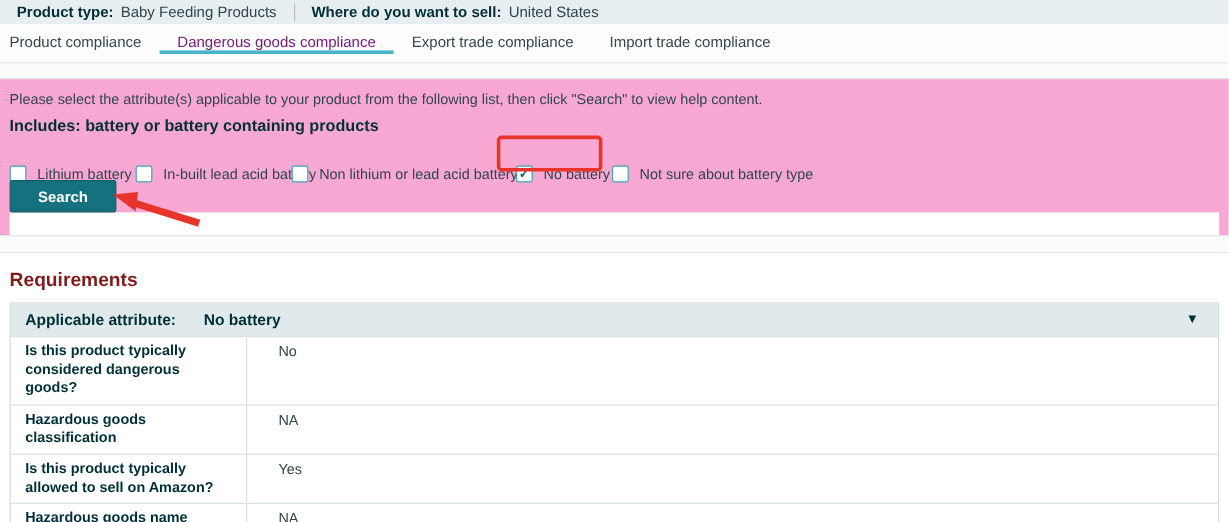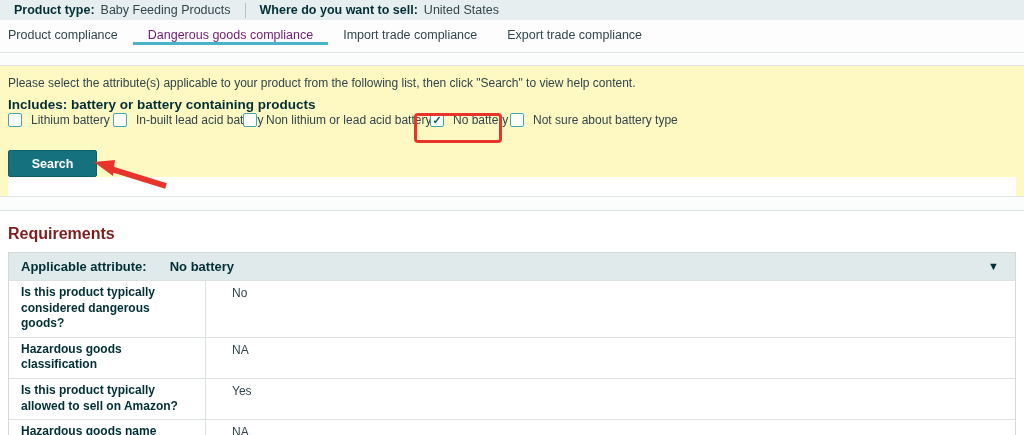--- a/index.html
+++ b/index.html
@@ -24,25 +24,25 @@
     height:33px; background:#fdfdfd; display:flex; align-items:center;
     border-bottom:1px solid #e2e6e6; font-size:12.5px; color:#33464b;
   }
   .tab { display:flex; align-items:center; padding:0 15px; cursor:pointer; border-bottom:3px solid transparent; }
   .tab:first-child { padding-left:8px; }
   .tab.active { border-bottom-color:#49b4c7; color:#701a75; }
 
   .band { height:13px; background:#fbfcfc; border-bottom:1px solid #dfe3e3; }
 
   
-  .section1 { background:#fef9c3; padding:10px 8px 0 8px; }
+  .section1 { background:#f9a8d4; padding:10px 8px 0 8px; }
   .instruction { font-size:12px; color:#31454a; line-height:14px; }
   .includes-heading { margin-top:7px; font-size:13.5px; line-height:16px; font-weight:bold; color:#002f36; }
   .cb-row { position:relative; height:34px; }
-  .cb-item { position:absolute; top:0; display:flex; align-items:center; cursor:pointer; }
+  .cb-item { position:absolute; top:25px; display:flex; align-items:center; cursor:pointer; }
   .cb-item .box {
     width:14px; height:14px; border:1px solid #43a5b5; border-radius:2px; background:#fff;
     display:flex; align-items:center; justify-content:center;
     font-size:11px; font-weight:bold; color:#0c6470; line-height:1;
   }
   .cb-item .cb-label { margin-left:9px; font-size:12px; color:#31454a; white-space:nowrap; }
   .cb-1 { left:0; }  .cb-2 { left:105px; } .cb-3 { left:235px; } .cb-4 { left:422px; } .cb-5 { left:502px; }
 
   .annot-box {
     position:absolute; border:3px solid #e8352b; border-radius:4px;
@@ -92,24 +92,24 @@
 </div>
 
 <div class="tabbar">
   <div class="tab">
       <span>Product compliance</span>
     </div>
   <div class="tab active">
       <span>Dangerous goods compliance</span>
     </div>
   <div class="tab">
-      <span>Import trade compliance</span>
+      <span>Export trade compliance</span>
     </div>
   <div class="tab">
-      <span>Export trade compliance</span>
+      <span>Import trade compliance</span>
     </div>
 </div>
 <div class="band"></div>
 
 <div class="section1">
   <div class="instruction">Please select the attribute(s) applicable to your product from the following list, then click "Search" to view help content.</div>
   <div class="includes-heading">Includes: battery or battery containing products</div>
 
   <div class="cb-row">
     <div class="cb-item cb-1">

